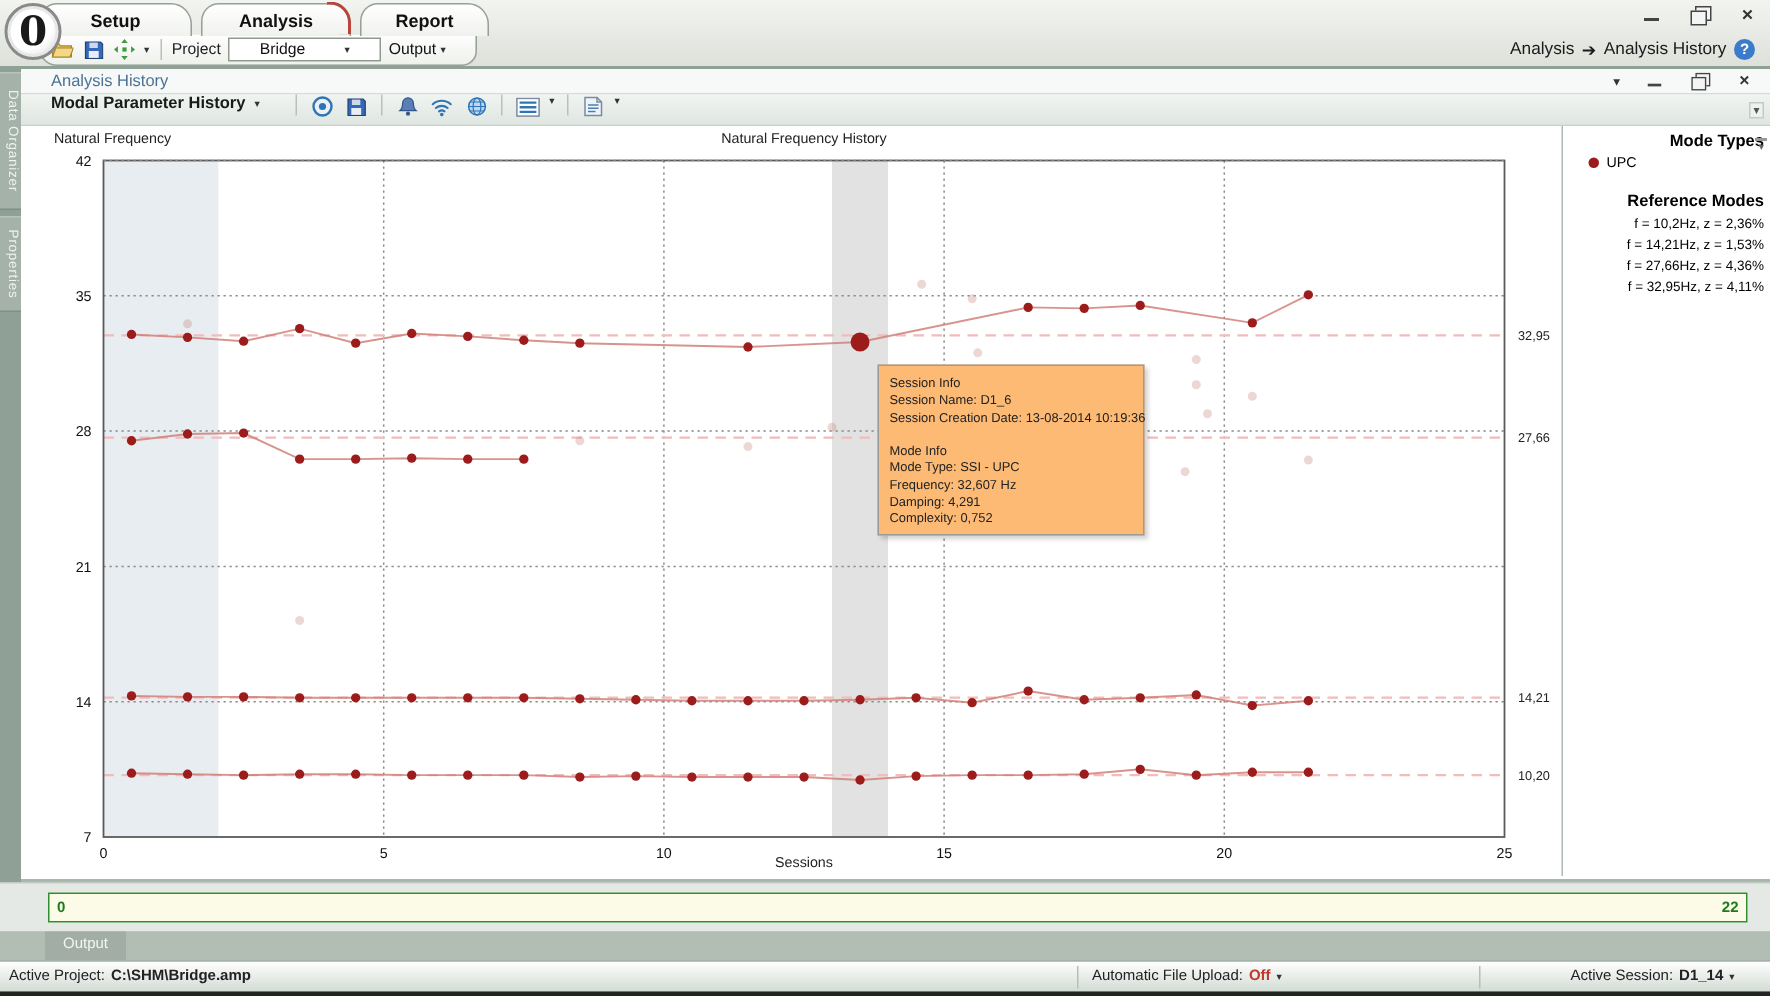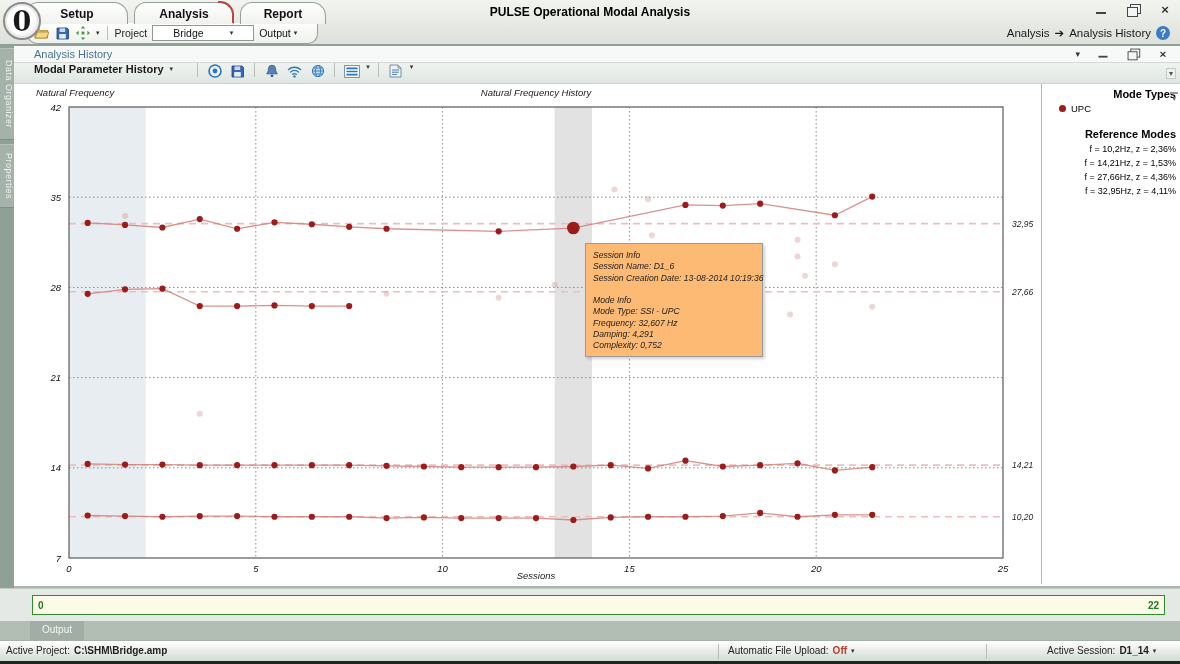--- a/index.html
+++ b/index.html
@@ -62,21 +62,21 @@
   .pc-caret { font-size:9px; color:#333; }
   .panel-toolbar { position:absolute; left:14px; top:63px; width:1166px; height:21px;
     background:linear-gradient(#f0f4f1,#dfe6e1); border-bottom:1px solid #c8d1ca;
     display:flex; align-items:flex-start; padding-left:20px; gap:6px; }
   .view-dd { font-size:11px; font-weight:bold; color:#1a1a1a; display:flex; gap:6px; align-items:center; }
   .tb-icon { display:inline-flex; width:17px; height:16px; align-items:center; justify-content:center; }
   .overflow-btn { position:absolute; right:4px; top:68px; font-size:8px; color:#555;
     border:1px solid #c2cbc4; background:#eef2ef; padding:0 2px; line-height:9px; }
 
   
-  .chart-area { position:absolute; left:14px; top:84px; width:862px; height:502px; background:#fff;font-style:italic; }
+  .chart-area { position:absolute; left:14px; top:84px; width:862px; height:502px; background:#fff; }
   .chart-ylabel { position:absolute; left:22px; top:3px; font-size:9.5px; color:#222; }
   .chart-title { position:absolute; left:55px; top:3px; width:934px; text-align:center; font-size:9.5px; color:#222; }
   .chart-xlabel { position:absolute; left:55px; top:486px; width:934px; text-align:center; font-size:9.5px; color:#222; }
   #chart-svg { position:absolute; left:0; top:0; }
 
   .tooltip { position:absolute; left:571px; top:159px; width:178px; height:114px;
     background:#fdba74; border:1px solid #9b9b9b; box-shadow:2px 2px 3px rgba(0,0,0,.18);
     padding:6px 7px; z-index:9; }
   .tt-line { font-size:8.6px; line-height:11.3px; min-height:11.3px; color:#222; white-space:nowrap; }
 
@@ -113,21 +113,20 @@
 <body>
 
 <div id="root">
 
   <div class="ribbon">
     <div class="logo">0</div>
     <div class="tab" style="left:26px;width:102px;">Setup</div>
     <div class="tab" style="left:134px;width:100px;">Analysis</div>
     <div class="tab-swoosh"></div>
     <div class="tab" style="left:240px;width:86px;">Report</div>
-    <div class="app-title">PULSE Operational Modal Analysis</div>
 
     <div class="win-ctrls">
       <div class="wc wc-min"></div>
       <div class="wc wc-restore"></div>
       <div class="wc wc-close">×</div>
     </div>
 
     <div class="ribbon-row2">
       <span class="mini-icon">
         <svg width="15" height="12" viewBox="0 0 15 12">

